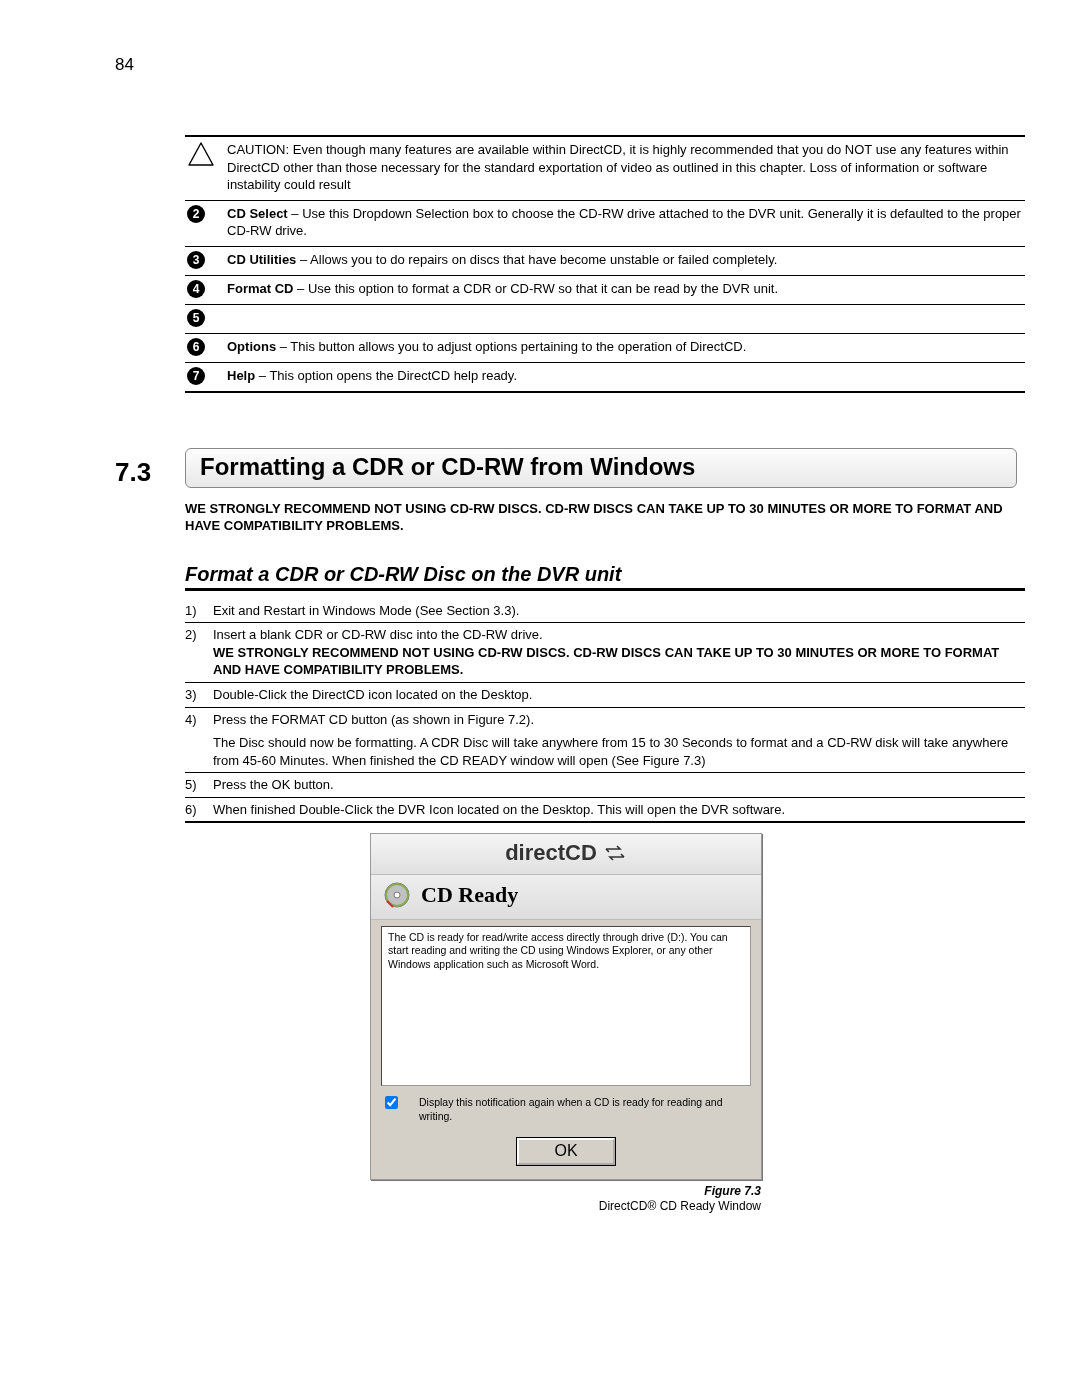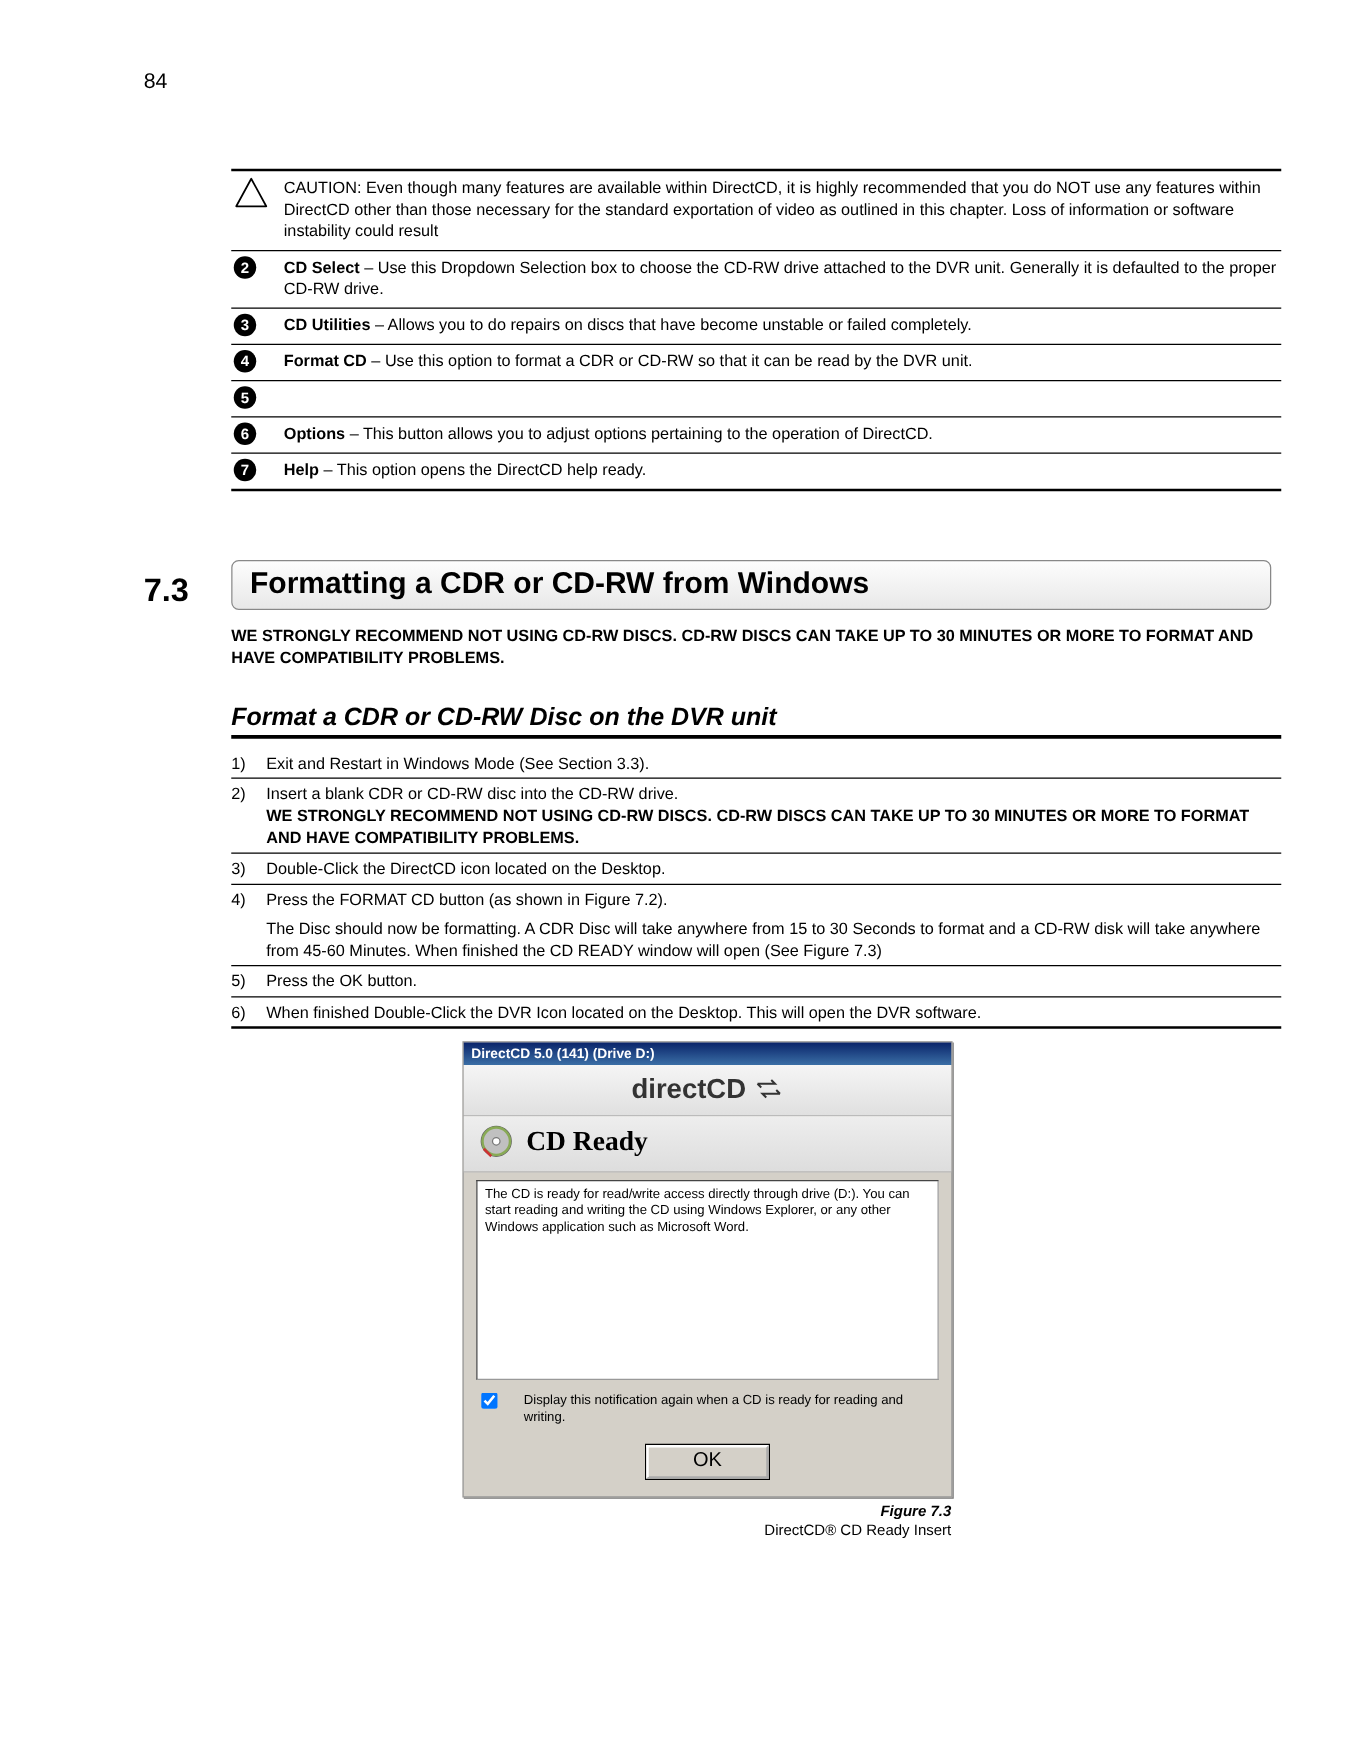--- a/index.html
+++ b/index.html
@@ -327,21 +327,20 @@
     </div>
     <div class="step border">
       <div class="num">6)</div>
       <div class="st">When finished Double-Click the DVR Icon located on the Desktop. This will open the DVR software.</div>
     </div>
     <div class="steps-end"></div>
   </div>
 
   <div class="figure-wrap">
     <div class="win">
-      <div class="titlebar">DirectCD 5.0 (141) (Drive D:)</div>
       <div class="brand-area">
         <span class="brand">
           <span>directCD</span>
           <svg width="24" height="18" viewBox="0 0 24 18">
             <path d="M3 5 h14 l-3 -3 M3 5 l3 3" fill="none" stroke="#333" stroke-width="1.6"></path>
             <path d="M21 13 h-14 l3 3 M21 13 l-3 -3" fill="none" stroke="#333" stroke-width="1.6"></path>
           </svg>
         </span>
       </div>
       <div class="ready-row">
@@ -357,17 +356,17 @@
       <div class="chk-row">
         <input type="checkbox" checked="" style="">
         <label>Display this notification again when a CD is ready for reading and writing.</label>
       </div>
       <div class="ok-row">
         <span class="ok-btn">OK</span>
       </div>
     </div>
     <div class="figure-caption">
       <span class="fig-lbl">Figure 7.3</span><br>
-      <span>DirectCD® CD Ready Insert</span>
+      <span>DirectCD® CD Ready Window</span>
     </div>
   </div>
 
 </div>
 
 </body></html>

